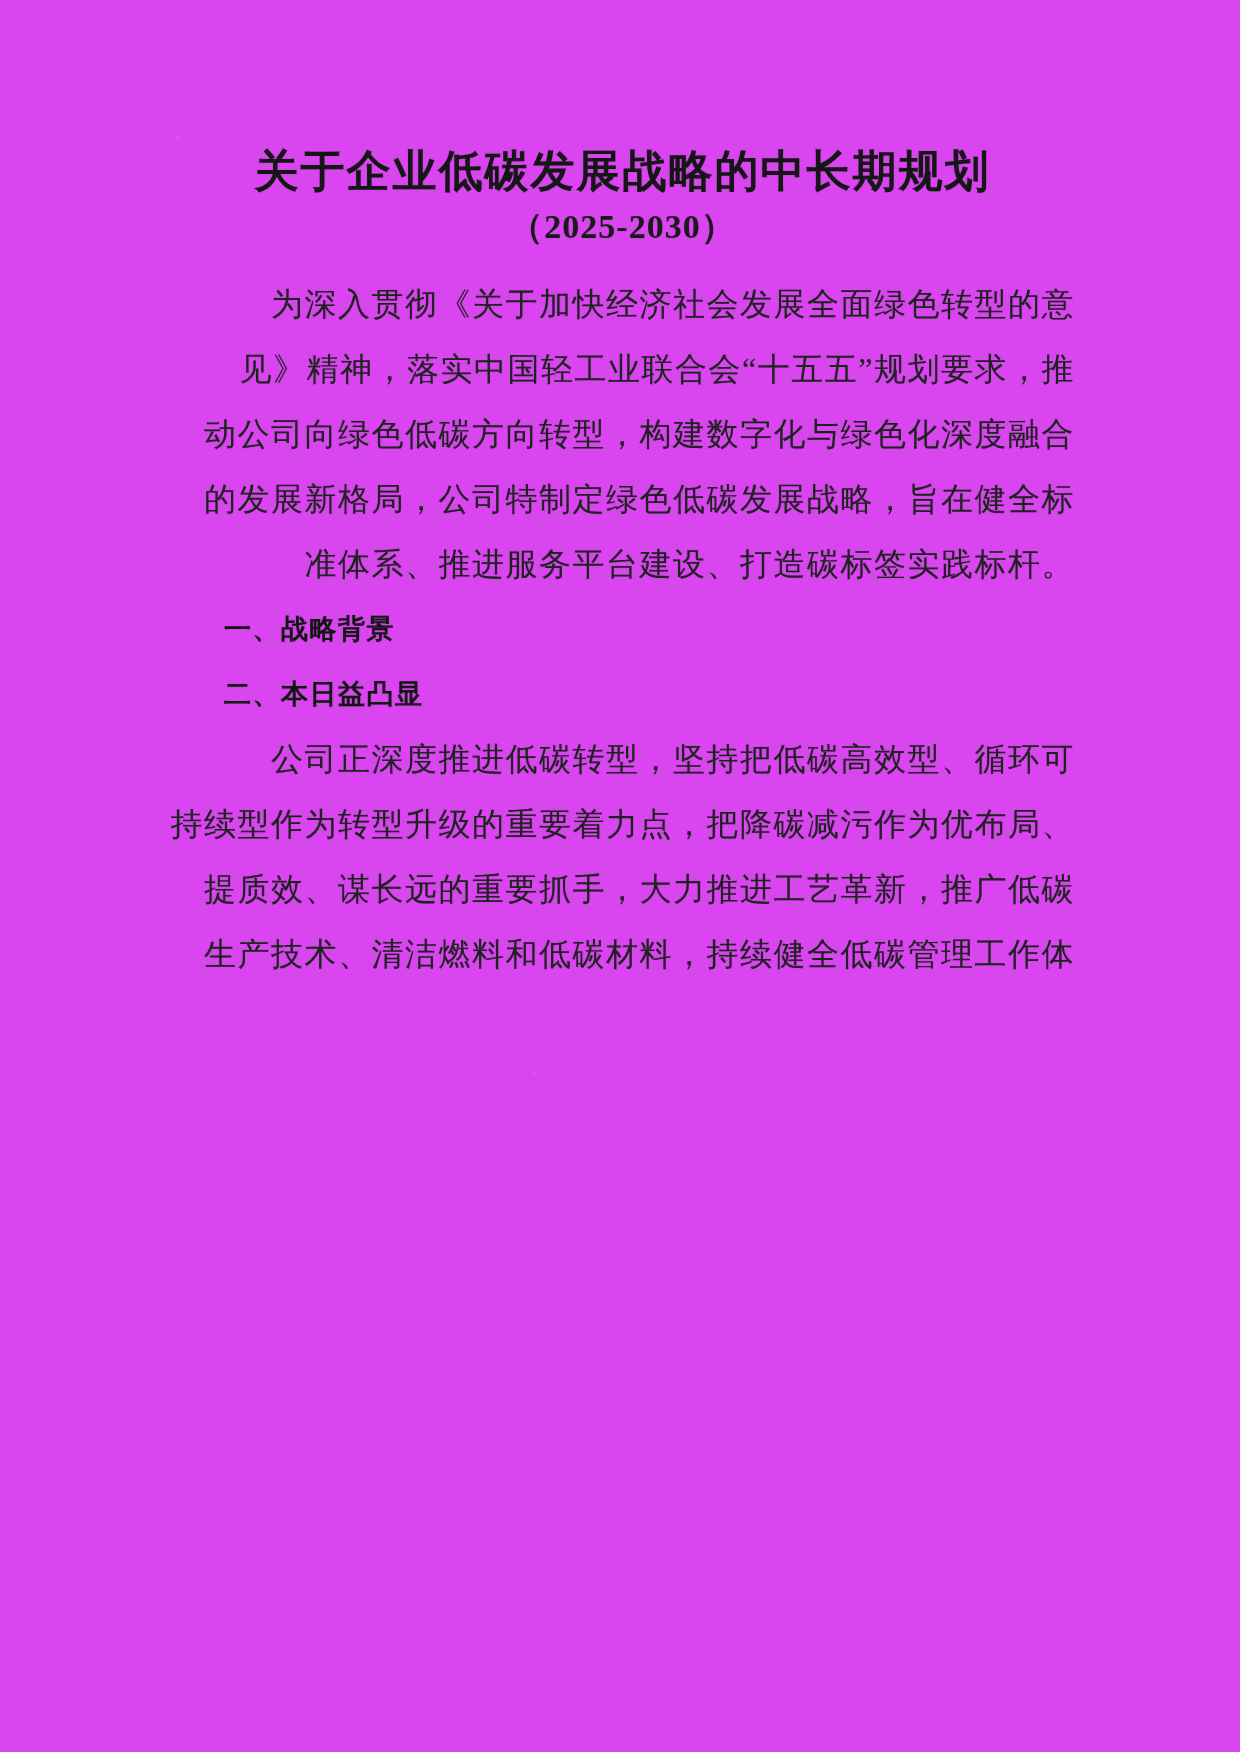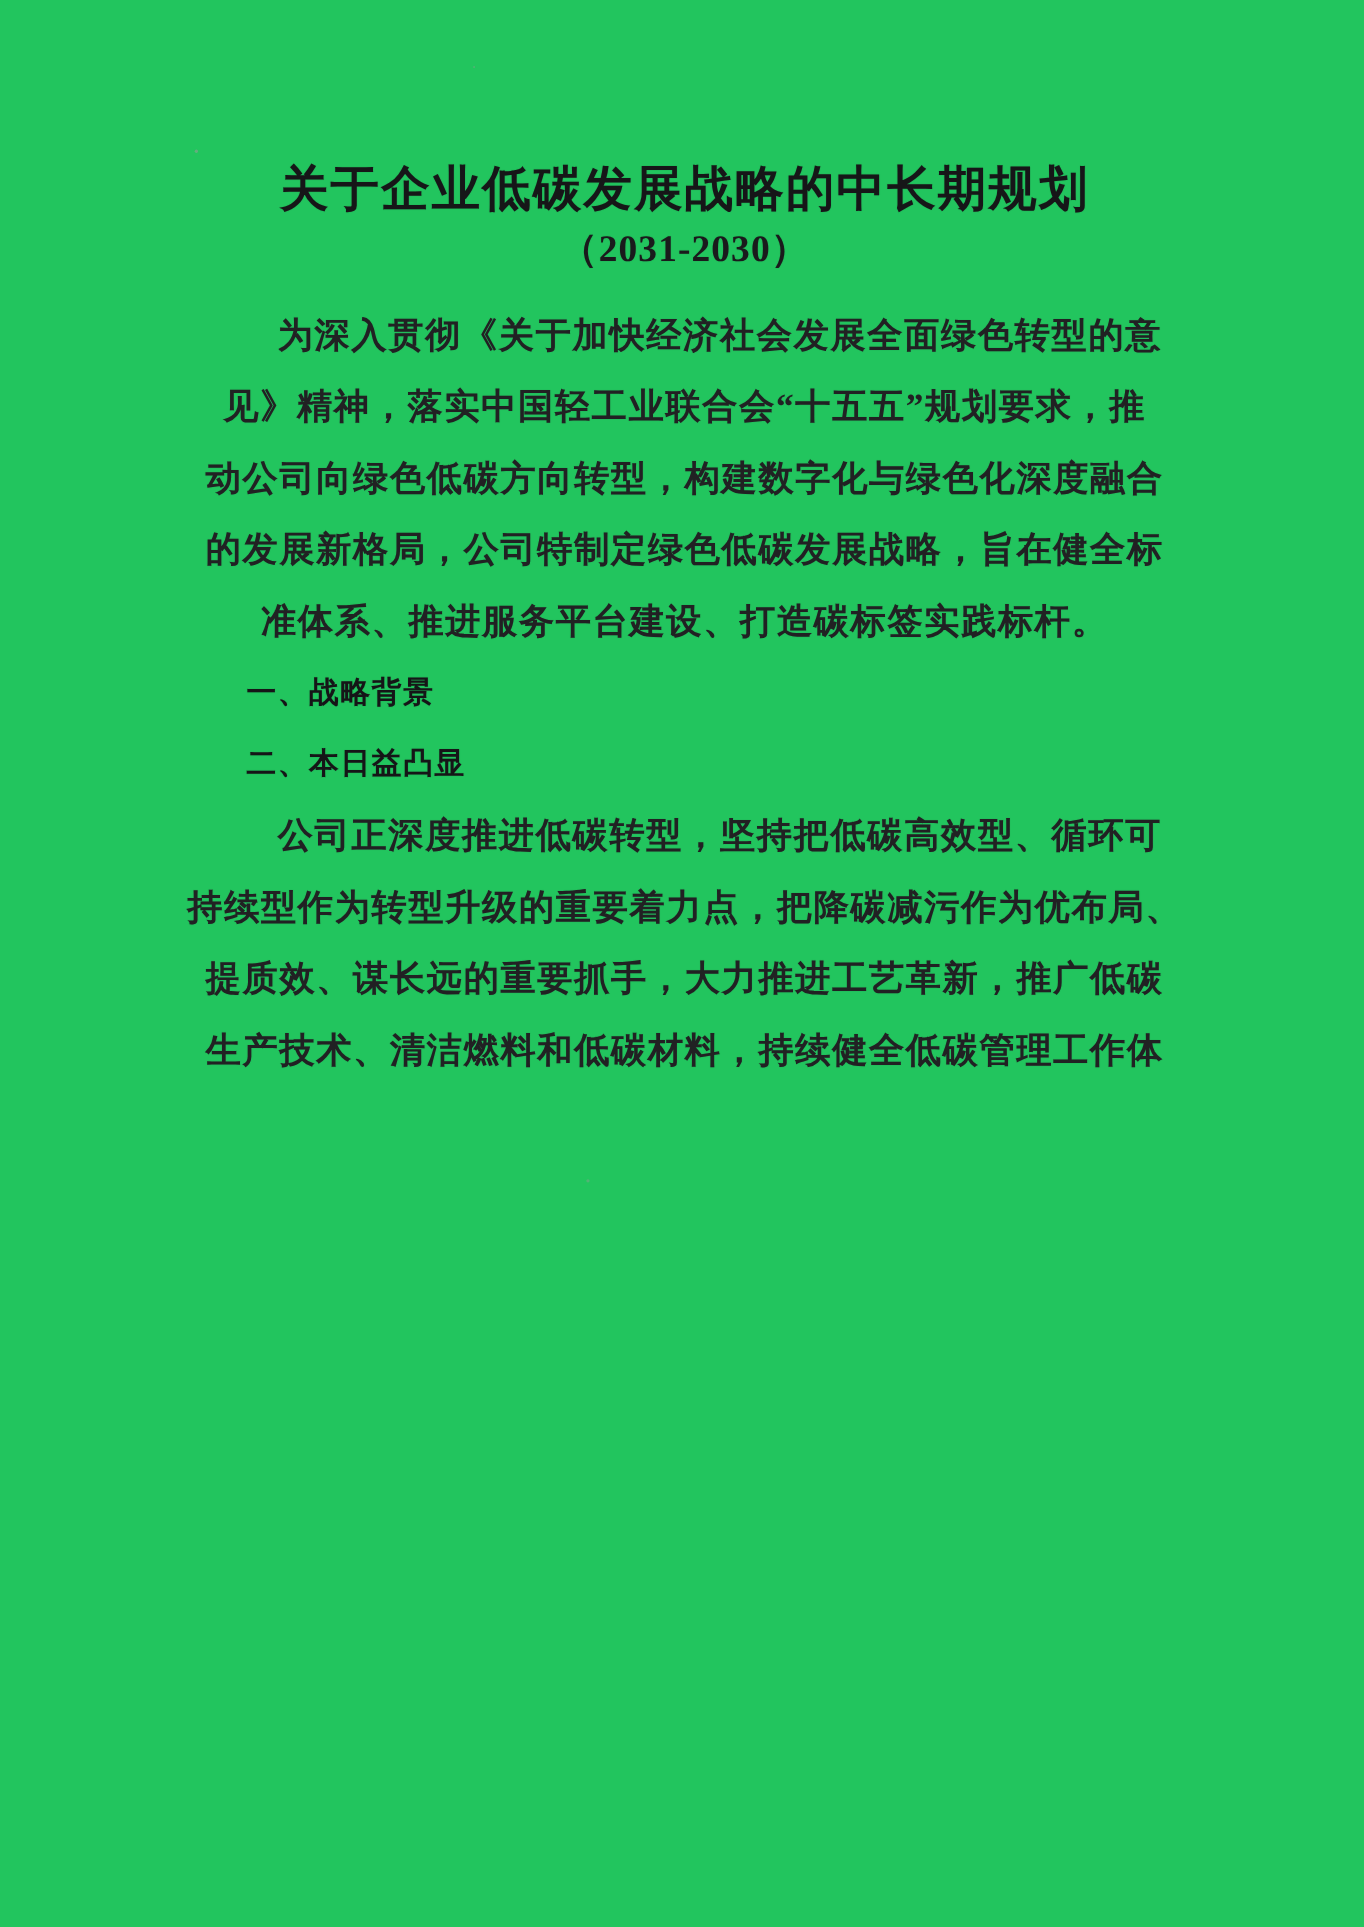--- a/index.html
+++ b/index.html
@@ -5,21 +5,21 @@
   html, body {
     margin: 0;
     padding: 0;
     background: #e8e8e8;
   }
   .page {
     position: relative;
     width: 1240px;
     height: 1752px;
     margin: 0 auto;
-    background: #22c55e;
+    background: #d946ef;
     overflow: hidden;
     font-family: "Liberation Serif", "DejaVu Serif", serif;
     color: #1b1b1d;
   }
   .content {
     position: absolute;
     left: 170px;
     top: 142px;
     width: 905px;
   }
@@ -43,24 +43,23 @@
     color: #1a1a1c;
     text-shadow: 0 0 1px rgba(40,40,40,0.3);
   }
   .para {
     margin: 0;
     font-size: 32px;
     line-height: 65px;
     letter-spacing: 1.5px;
     text-indent: 2em;
     white-space: pre-line;
-    text-align: center;
+    text-align: right;
     color: #212123;
     text-shadow: 0 0 1px rgba(60,60,60,0.28);
-    font-weight: bold;
   }
   .para.first {
     margin-top: 20px;
   }
   .sec-heading {
     margin: 0;
     font-size: 27px;
     font-weight: 700;
     line-height: 65px;
     letter-spacing: 1.5px;
@@ -77,21 +76,21 @@
   .speck-1 { left: 177px; top: 136px; width: 3px; height: 3px; opacity: 0.55; }
   .speck-2 { left: 533px; top: 1072px; width: 3px; height: 3px; opacity: 0.4; }
   .speck-3 { left: 430px; top: 60px;  width: 2px; height: 2px; opacity: 0.35; }
 </style>
 </head>
 <body>
 
 <div class="page">
   <div class="content">
     <h1 class="doc-title">关于企业低碳发展战略的中长期规划</h1>
-    <div class="doc-subtitle">（2031-2030）</div>
+    <div class="doc-subtitle">（2025-2030）</div>
     <p class="para first">为深入贯彻《关于加快经济社会发展全面绿色转型的意
 见》精神，落实中国轻工业联合会“十五五”规划要求，推
 动公司向绿色低碳方向转型，构建数字化与绿色化深度融合
 的发展新格局，公司特制定绿色低碳发展战略，旨在健全标
 准体系、推进服务平台建设、打造碳标签实践标杆。</p>
     <h2 class="sec-heading">一、战略背景</h2>
     <h2 class="sec-heading">二、本日益凸显</h2>
     <p class="para">公司正深度推进低碳转型，坚持把低碳高效型、循环可
 持续型作为转型升级的重要着力点，把降碳减污作为优布局、
 提质效、谋长远的重要抓手，大力推进工艺革新，推广低碳

